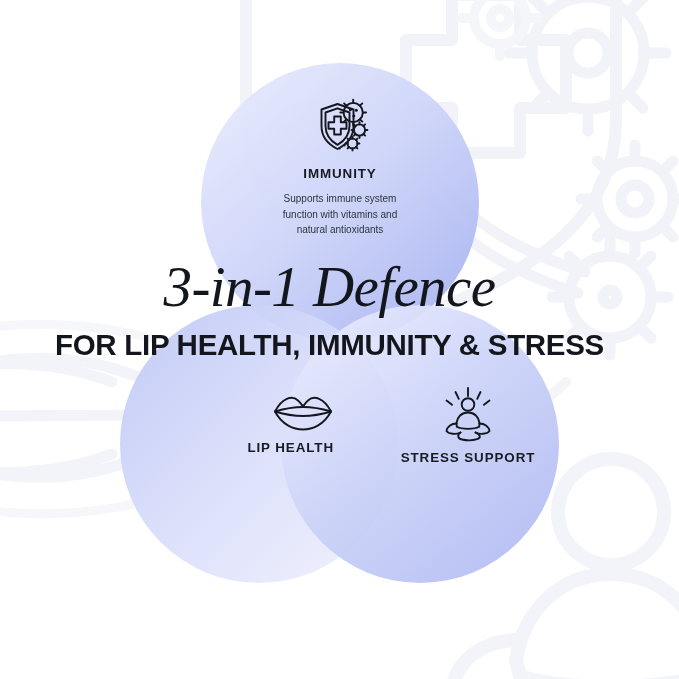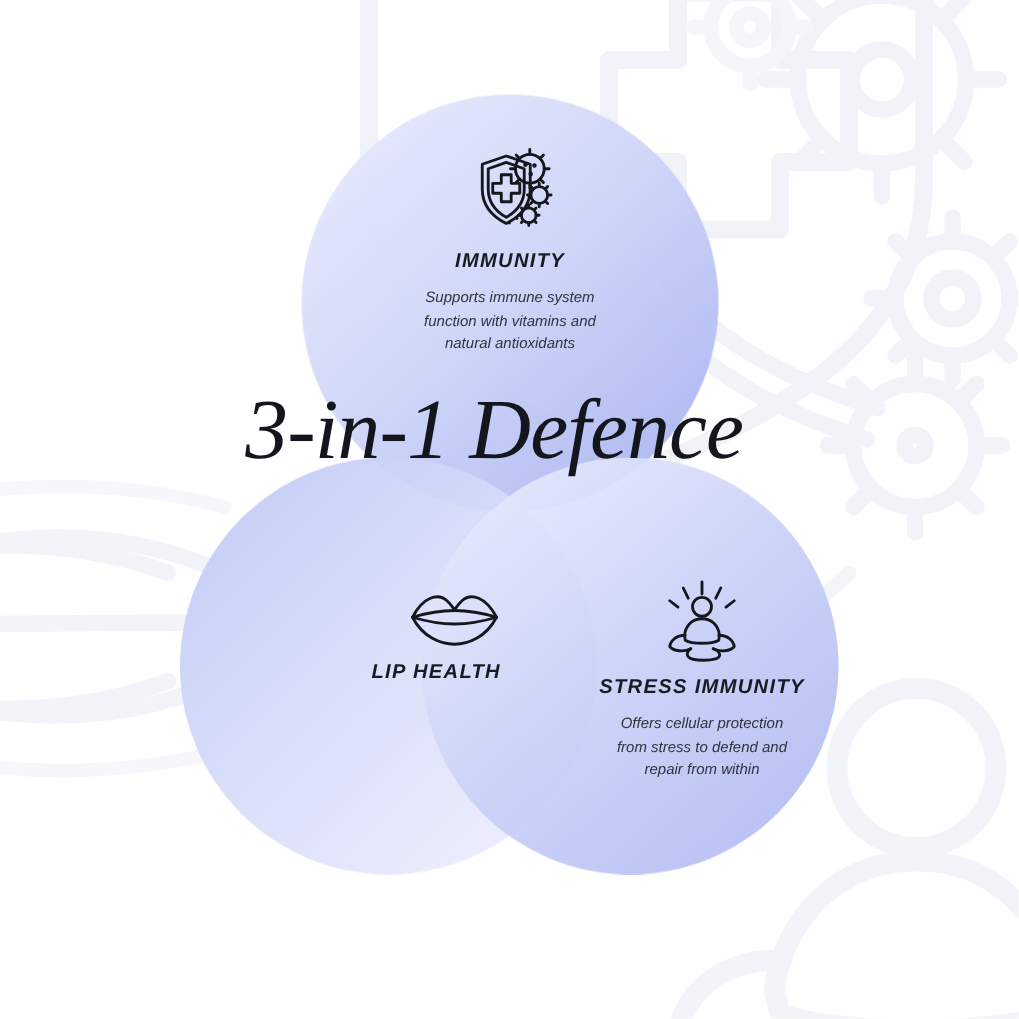--- a/index.html
+++ b/index.html
@@ -49,21 +49,20 @@
     width: 679px;
     height: 679px;
     z-index: 3;
   }
 
   .lobe {
     position: absolute;
     width: 250px;
     text-align: center;
     color: #1d1f27;
-    font-style: italic;
   }
 
   .lobe-icon {
     display: block;
     margin: 0 auto 9px auto;
     line-height: 0;
   }
 
   .lobe-title {
     font-family: "Liberation Sans", sans-serif;
@@ -301,25 +300,23 @@
                    C24.5 43.5 37.5 43.5 42.2 40.8 L42.6 37.2
                    C41.8 31 37.5 26.5 31 26.5 Z"></path>
 
           <path d="M19.8 37.5 C14 37.5 10 40.8 9.5 45 C12 48.2 19 48.8 23.5 46.5"></path>
           <path d="M42.2 37.5 C48 37.5 52 40.8 52.5 45 C50 48.2 43 48.8 38.5 46.5"></path>
 
           <path d="M23.5 46.5 C20 48.8 20.5 52.5 25 53.5 C29 54.4 36 54.4 40 53.2
                    C44 52 43.8 48.5 38.5 46.5"></path>
         </svg>
       </span>
-      <p class="lobe-title">STRESS IMMUNITY</p>
-      <p class="lobe-desc">Offers cellular protection
-from stress to defend and
-repair from within</p>
+      <p class="lobe-title">STRESS SUPPORT</p>
     </div>
 
   </div>
 
   <div id="headline-block">
     <h1 id="main-title">3-in-1 Defence</h1>
+    <h2 id="sub-title">FOR LIP HEALTH, IMMUNITY &amp; STRESS</h2>
   </div>
 
 </div>
 
 </body></html>

